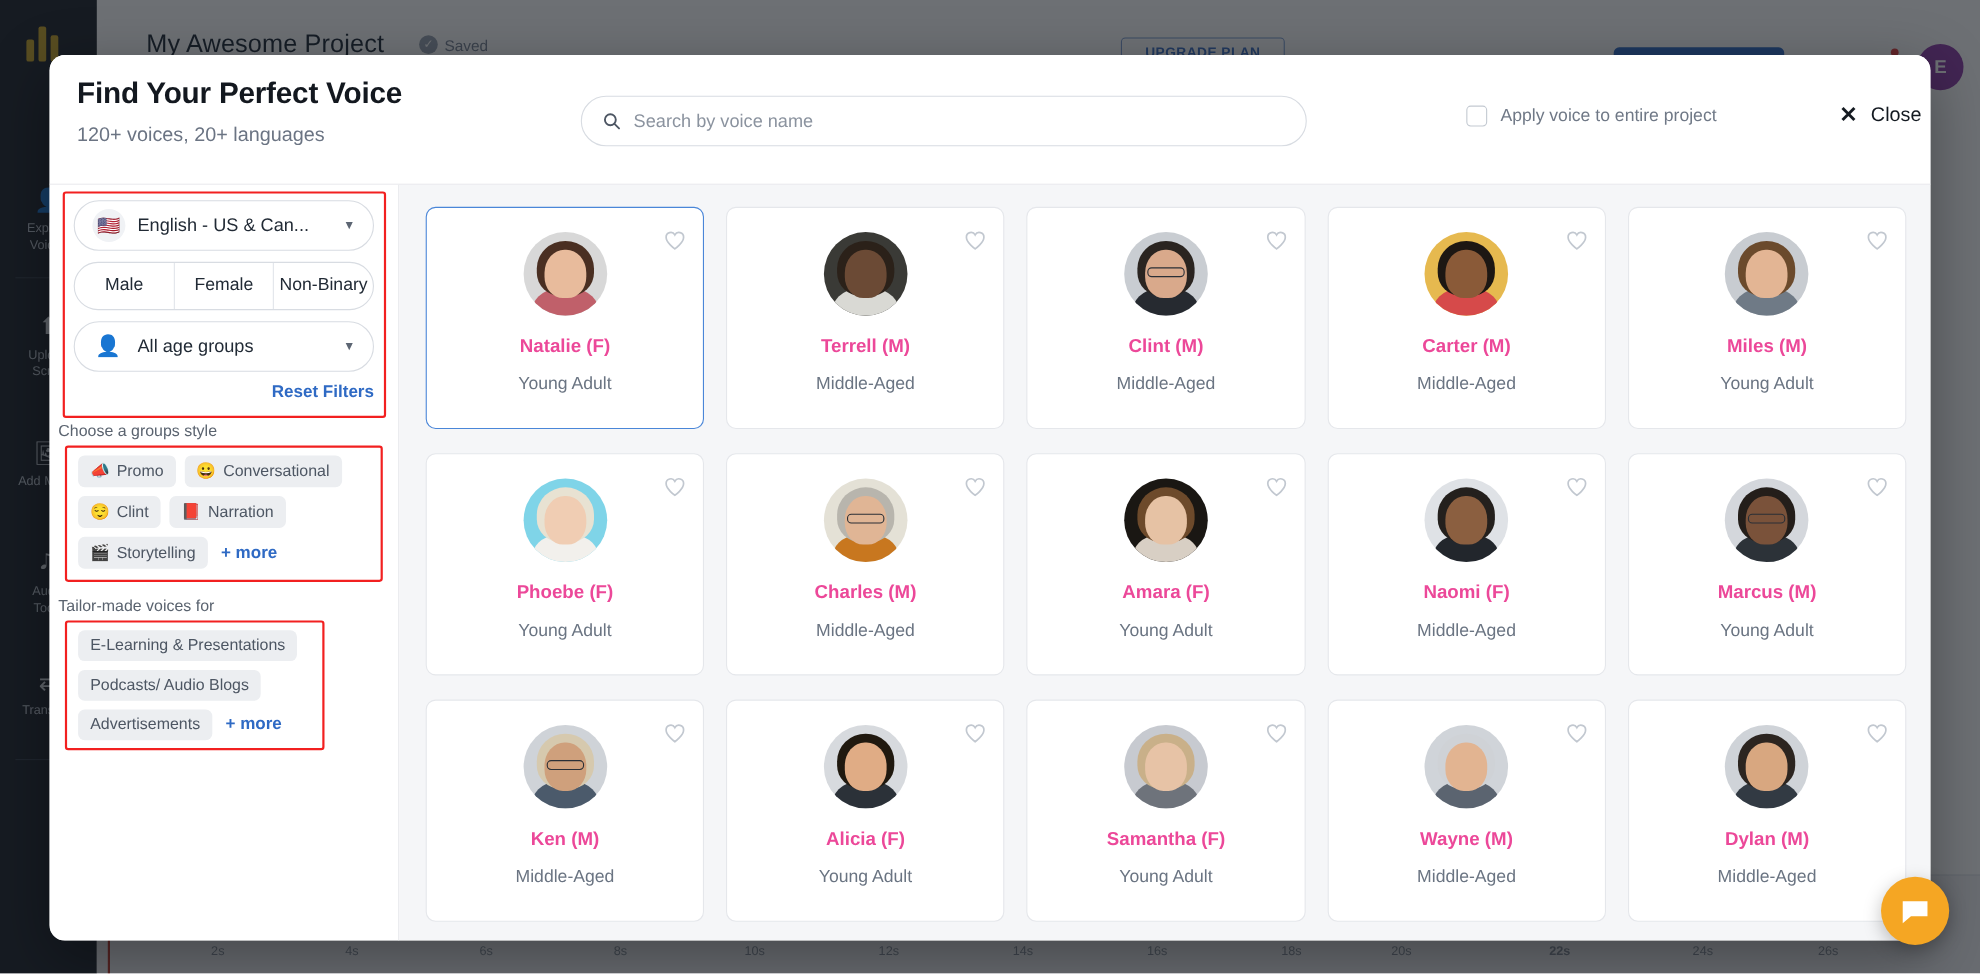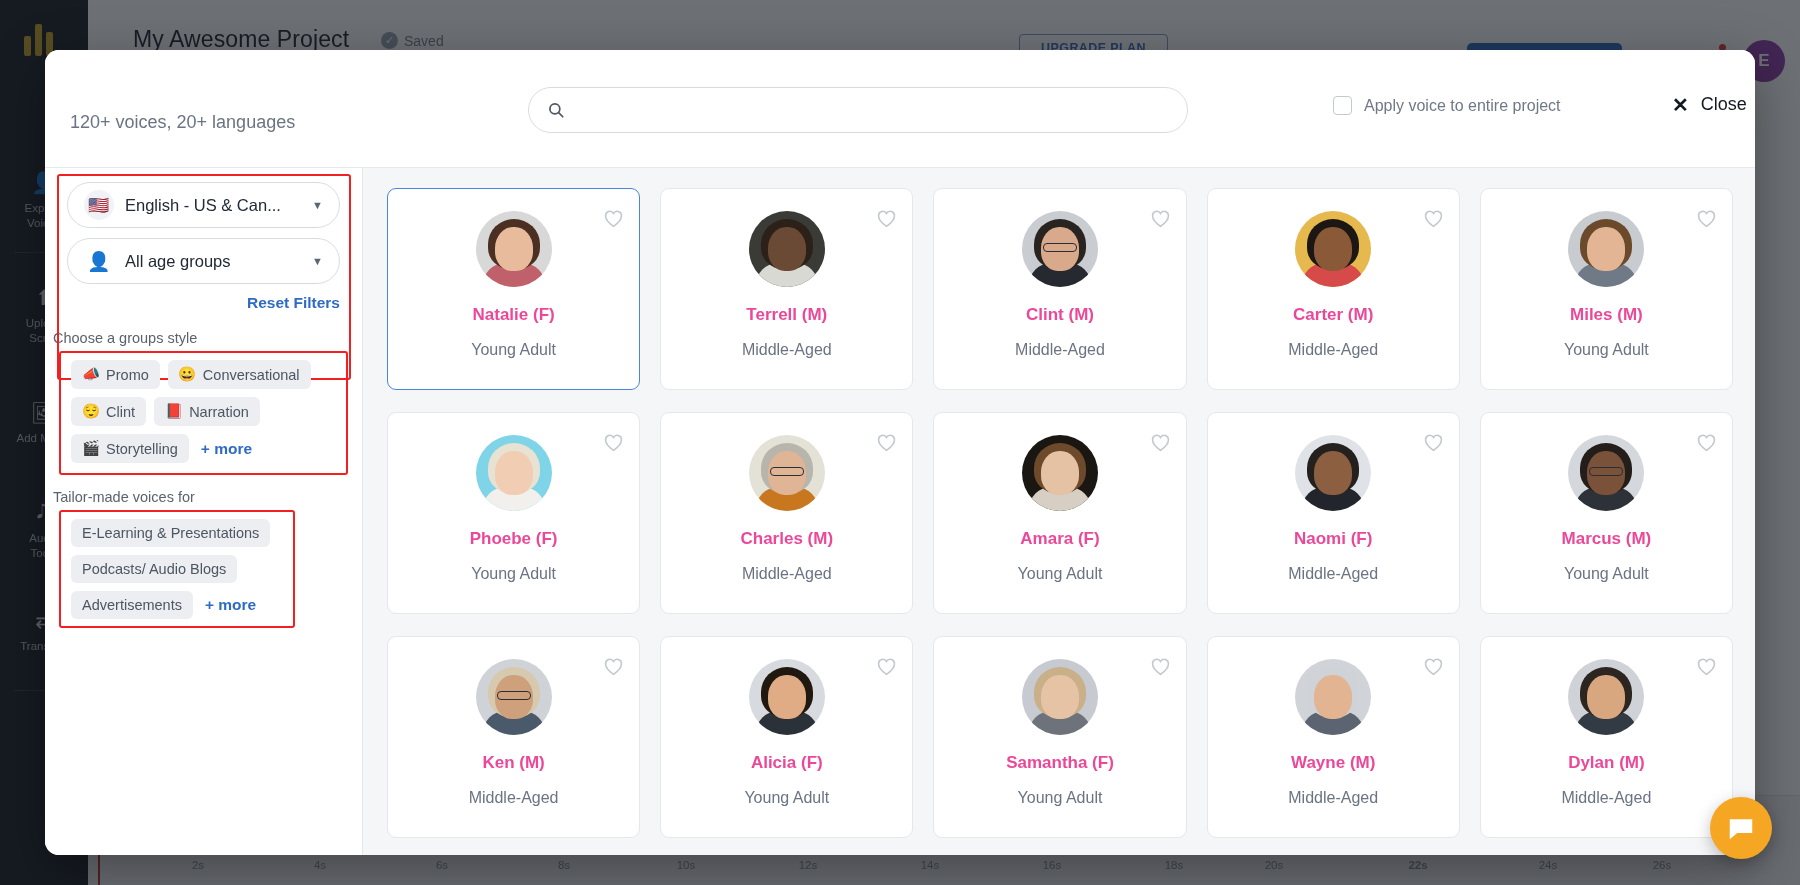--- a/index.html
+++ b/index.html
@@ -402,29 +402,31 @@
         </div>
       <div class="playhead"></div>
     </div>
 
     <div class="scrim"></div>
   </div>
 
   <div class="modal">
 
     <div class="modal-head">
+      <div class="m-title">Find Your Perfect Voice</div>
       <div class="m-sub">120+ voices, 20+ languages</div>
 
       <div class="search-box">
         <span class="search-ico">
           <svg width="18" height="18" viewBox="0 0 24 24" fill="none" stroke="#4d5663" stroke-width="2.3" stroke-linecap="round">
             <circle cx="10.5" cy="10.5" r="6.6"></circle>
               <path d="M15.5 15.5 21 21"></path>
           </svg>
         </span>
+        <input class="search-inp" placeholder="Search by voice name" style="">
       </div>
 
       <div class="apply-wrap">
         <span class="apply-box"></span>
         <span class="apply-lbl">Apply voice to entire project</span>
       </div>
 
       <div class="close-btn">
         <span class="close-x">✕</span>
         <span>Close</span>
@@ -437,20 +439,25 @@
 
         <div class="hl-box" style="left:12px; top:6px; width:294px; height:206px;"></div>
 
         <div class="f-group">
           <div class="sel-pill">
             <span class="flag">🇺🇸</span>
             <span class="sel-txt">English - US &amp; Can...</span>
             <span class="caret">▼</span>
           </div>
 
+          <div class="seg">
+            <div>Male</div>
+            <div>Female</div>
+            <div>Non-Binary</div>
+          </div>
 
           <div class="sel-pill">
             <span class="person-ico">👤</span>
             <span class="sel-txt">All age groups</span>
             <span class="caret">▼</span>
           </div>
         </div>
 
         <div class="reset-link">Reset Filters</div>
 

